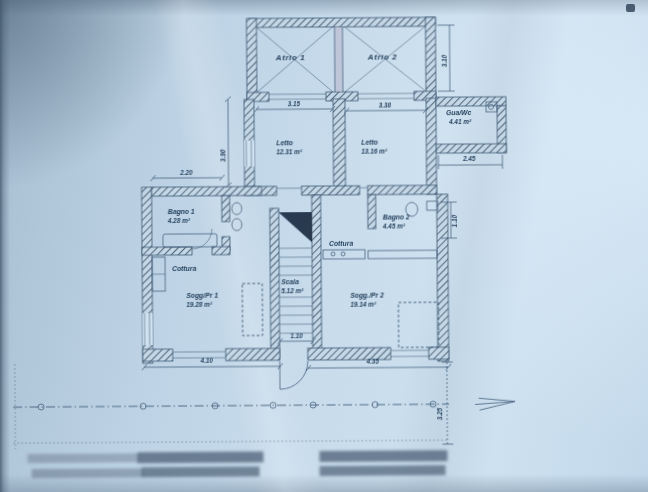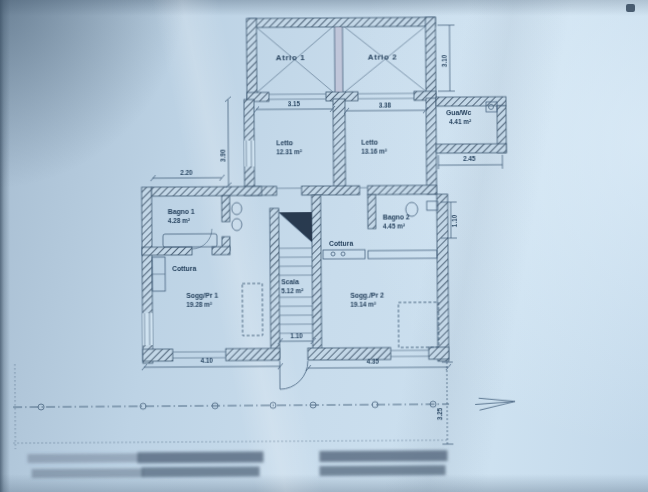--- a/index.html
+++ b/index.html
@@ -6,20 +6,21 @@
   .stage{
     position:relative;width:648px;height:492px;overflow:hidden;
     background:
       radial-gradient(circle at -2% -2%, rgba(62,84,105,.62), rgba(62,84,105,0) 24%),
       radial-gradient(circle at 100% 28%, rgba(228,242,252,.55), rgba(228,242,252,0) 42%),
       linear-gradient(90deg, rgba(58,78,98,.75) 0px, rgba(58,78,98,.30) 4px, rgba(58,78,98,0) 10px),
       linear-gradient(180deg, rgba(96,117,138,.45) 0px, rgba(96,117,138,0) 16px),
       linear-gradient(0deg, rgba(96,117,138,.38) 0px, rgba(96,117,138,0) 18px),
       linear-gradient(100deg, #a7bdd1, #bdd3e5 28%, #c8dcec 52%, #cde1f0 78%, #c2d8ea);
     font-family:"Liberation Sans", sans-serif;
+    font-style:italic;
   }
   .crease{position:absolute;inset:0;pointer-events:none;
     background:
       linear-gradient(78deg, transparent 34%, rgba(255,255,255,.18) 38%, transparent 43%),
       linear-gradient(100deg, transparent 64%, rgba(120,140,160,.12) 70%, transparent 78%);}
   .corner-mark{position:absolute;top:4px;right:13px;width:9px;height:8px;
     background:#33475c;border-radius:2px;opacity:.85;}
   svg.plan{position:absolute;inset:0;filter:blur(.35px);transform:rotate(-0.4deg);}
   text{font-family:"Liberation Sans", sans-serif;}
   .rname{font-size:6.8px;font-weight:700;fill:#25415d;}

